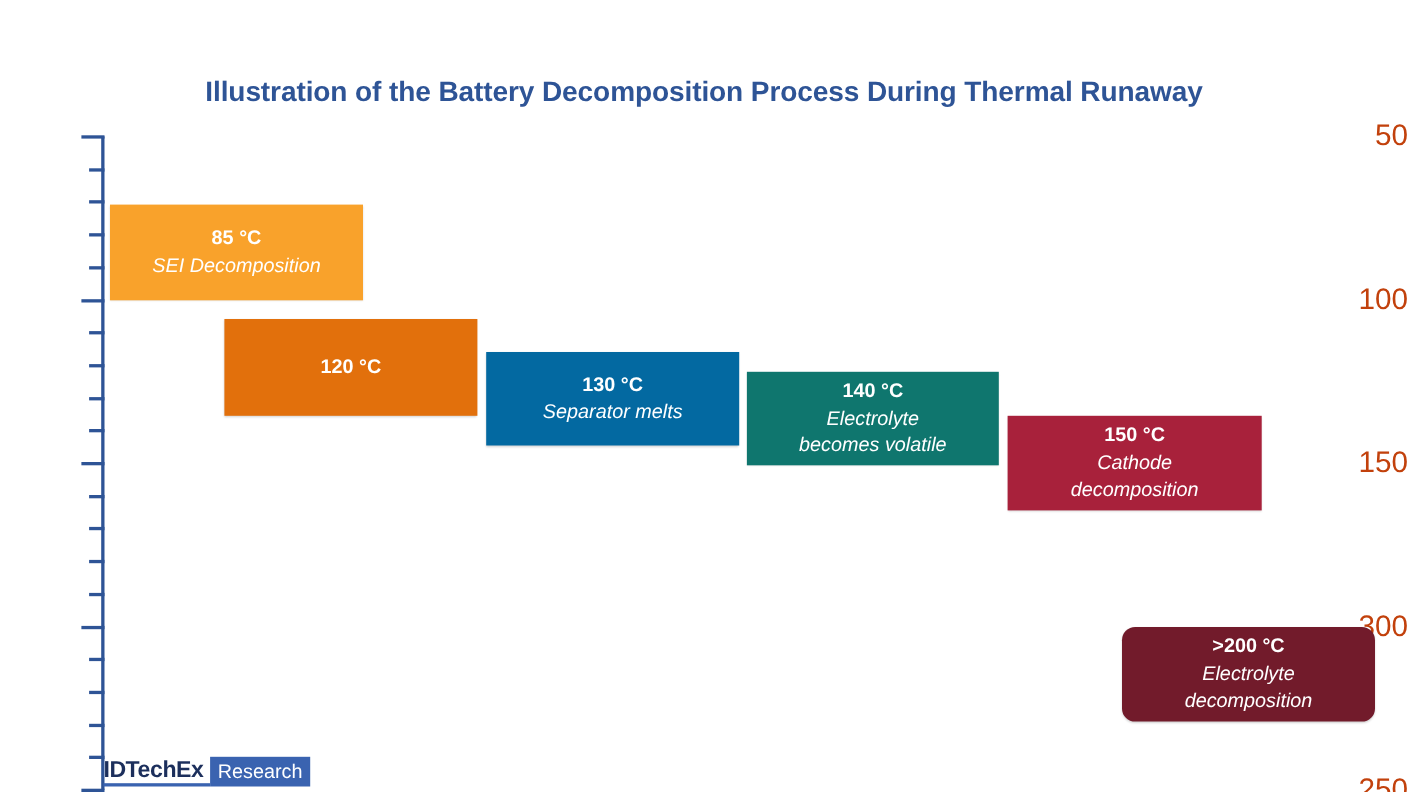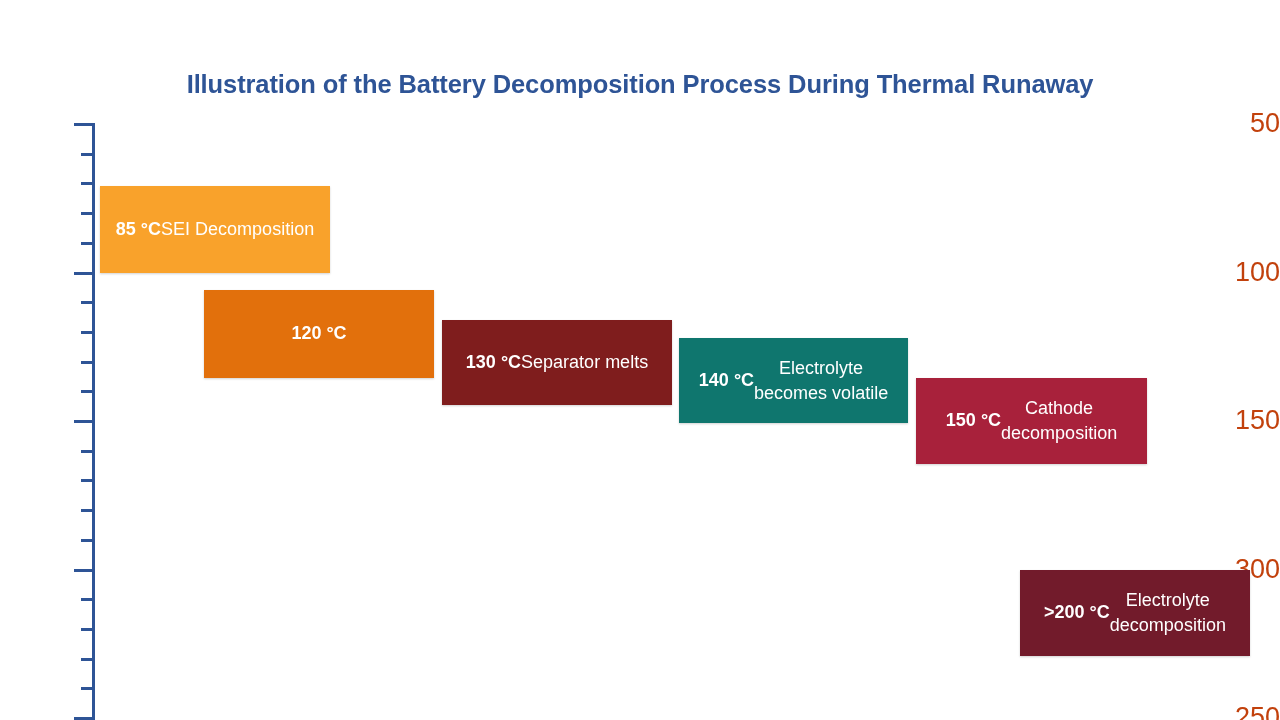--- a/index.html
+++ b/index.html
@@ -60,38 +60,40 @@
     color: #c2410c;
     line-height: 1;
     white-space: nowrap;
   }
 
   
   .step-box {
     position: absolute;
     box-sizing: border-box;
     display: flex;
+    flex-direction: column;
     align-items: center;
     justify-content: center;
     color: #ffffff;
     text-align: center;
     padding: 3px 6px;
     box-shadow: 0 1px 2px rgba(0,0,0,0.18);
   }
   .step-temp {
     font-size: 18px;
     font-weight: bold;
     line-height: 1.33;
     white-space: nowrap;
   }
   .step-desc {
     font-size: 18px;
     font-weight: normal;
     line-height: 1.37;
     white-space: pre-line;
+    font-style: italic;
   }
 
   
   #logo {
     position: absolute;
     left: 94px;
     top: 648px;
     display: flex;
     align-items: stretch;
     height: 27px;
@@ -155,35 +157,39 @@
     </div>
 
   <div id="steps">
       <div class="step-box" style="left: 100px; top: 146px; width: 230px; height: 87px; background: rgb(249, 162, 43);">
         <div class="step-temp">85 °C</div>
         <div class="step-desc">SEI Decomposition</div>
       </div>
       <div class="step-box" style="left: 204px; top: 250px; width: 230px; height: 88px; background: rgb(226, 112, 12);">
         <div class="step-temp">120 °C</div>
       </div>
-      <div class="step-box" style="left: 442px; top: 280px; width: 230px; height: 85px; background: #7f1d1d;">
+      <div class="step-box" style="left: 442px; top: 280px; width: 230px; height: 85px; background: #0369a1;">
         <div class="step-temp">130 °C</div>
         <div class="step-desc">Separator melts</div>
       </div>
       <div class="step-box" style="left: 679px; top: 298px; width: 229px; height: 85px; background: #0f766e;">
         <div class="step-temp">140 °C</div>
         <div class="step-desc">Electrolyte
 becomes volatile</div>
       </div>
       <div class="step-box" style="left: 916px; top: 338px; width: 231px; height: 86px; background: rgb(168, 33, 59);">
         <div class="step-temp">150 °C</div>
         <div class="step-desc">Cathode
 decomposition</div>
       </div>
-      <div class="step-box" style="left: 1020px; top: 530px; width: 230px; height: 86px; background: rgb(114, 27, 43);">
+      <div class="step-box" style="left: 1020px; top: 530px; width: 230px; height: 86px; background: rgb(114, 27, 43); border-radius: 12px;">
         <div class="step-temp">&gt;200 °C</div>
         <div class="step-desc">Electrolyte
 decomposition</div>
       </div>
     </div>
 
+  <div id="logo">
+    <span id="logo-idtechex">IDTechEx</span>
+    <span id="logo-research">Research</span>
+  </div>
 
 </div>
 
 </body></html>

